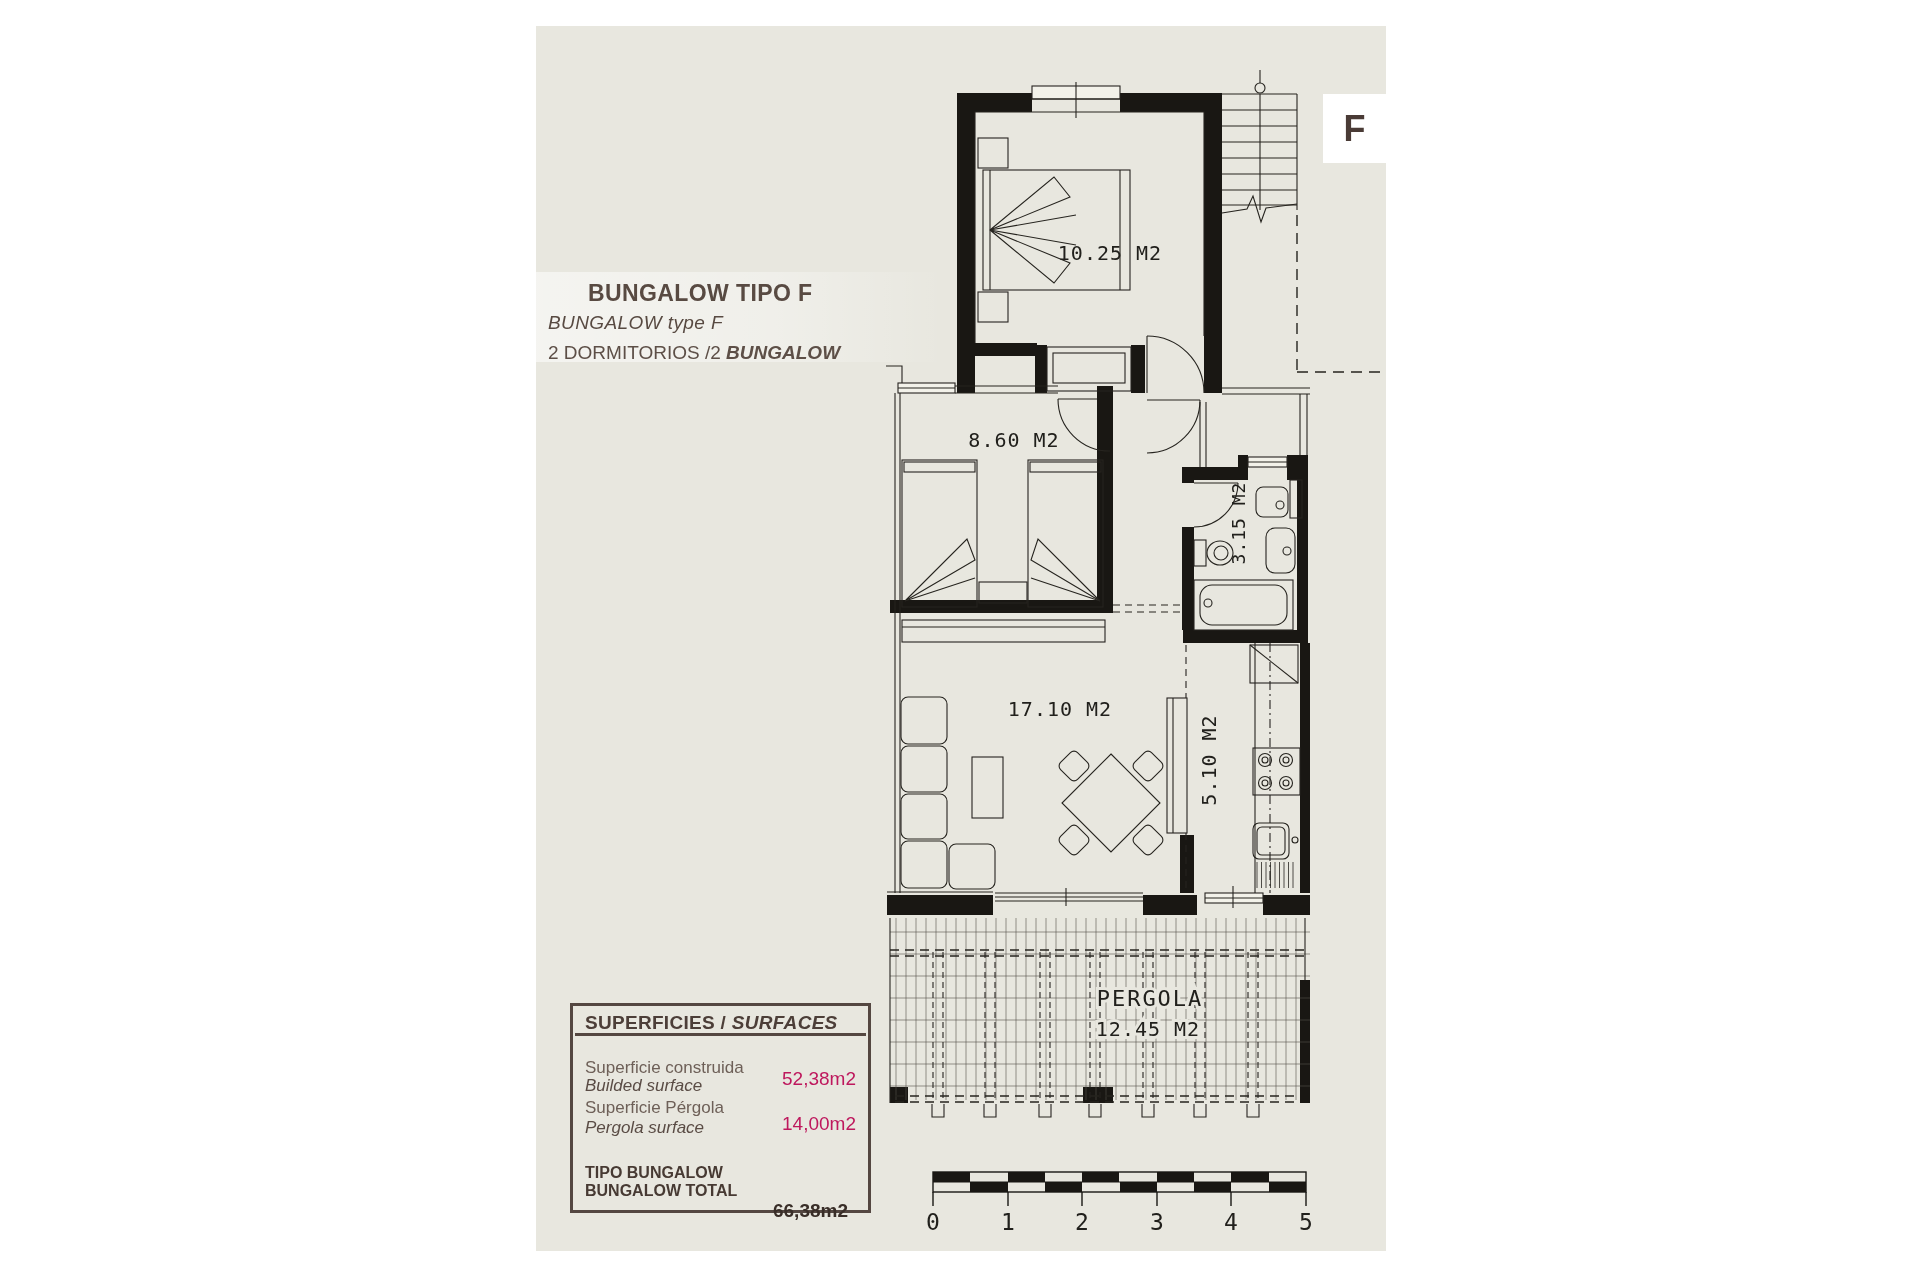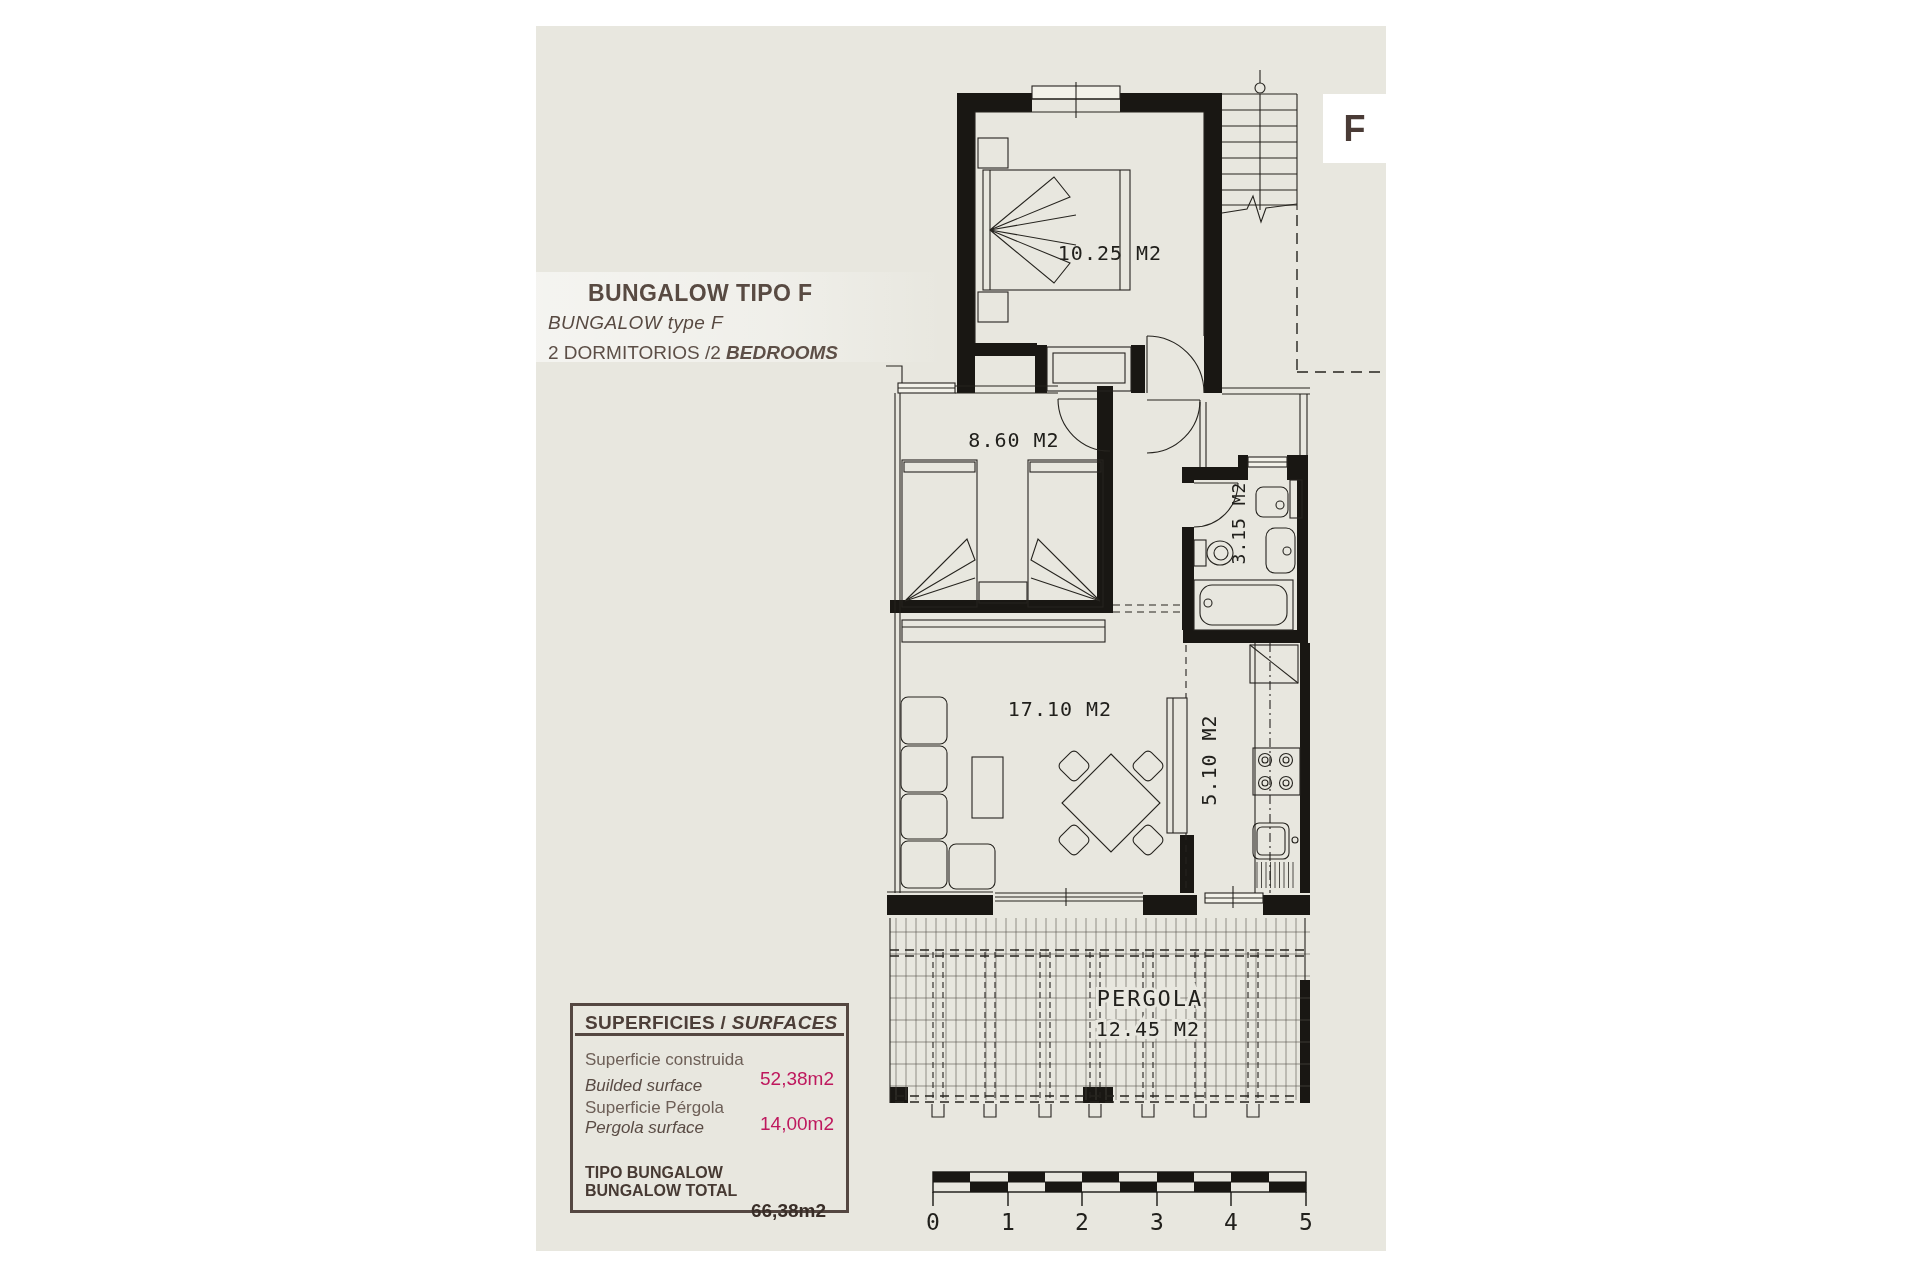--- a/index.html
+++ b/index.html
@@ -9,41 +9,41 @@
     background:linear-gradient(to right, rgba(255,255,255,.55) 0%, rgba(255,255,255,.35) 55%, rgba(255,255,255,0) 95%);}
   .title-block{position:absolute;left:12px;top:252px;color:#584a42;}
   .title-block .l1{font-size:23px;font-weight:bold;letter-spacing:.4px;line-height:30px;margin-left:40px;}
   .title-block .l2{font-size:19px;font-weight:normal;font-style:italic;letter-spacing:.4px;line-height:30px;}
   .title-block .l3{font-size:19px;color:#5d4f47;line-height:30px;}
   .title-block .l3 b{font-style:italic;}
   .f-box{position:absolute;left:787px;top:68px;width:63px;height:69px;background:#ffffff;
     display:flex;align-items:center;justify-content:center;}
   .f-box span{font-size:36px;font-weight:bold;color:#4a3b36;}
   .plan-svg{position:absolute;left:0;top:0;}
-  .surfaces{position:absolute;left:34px;top:977px;width:279px;height:210px;border:3px solid #544741;box-sizing:border-box;}
+  .surfaces{position:absolute;left:34px;top:977px;width:301px;height:210px;border:3px solid #544741;box-sizing:border-box;}
   .surfaces .hdr{position:absolute;left:12px;top:6px;font-size:19px;font-weight:bold;color:#4c3e38;letter-spacing:.3px;}
   .surfaces .hdr i{font-style:italic;}
   .surfaces .rule{position:absolute;left:2px;right:2px;top:27px;height:3px;background:#544741;}
   .surfaces .lbl-es{position:absolute;left:12px;font-size:17px;color:#6e6058;}
   .surfaces .lbl-en{position:absolute;left:12px;font-size:17px;font-style:italic;color:#5a4c45;}
   .surfaces .val{position:absolute;right:12px;font-size:19px;color:#be185d;}
   .surfaces .tot{position:absolute;left:12px;font-size:16px;font-weight:bold;color:#473a33;}
   .surfaces .val-tot{position:absolute;right:20px;font-size:19px;font-weight:bold;color:#392e28;margin-top:20px;}
 </style>
 </head>
 <body>
 
 <div class="sheet">
 
   <div class="title-band"></div>
 
   <div class="title-block">
     <div class="l1">BUNGALOW TIPO F</div>
     <div class="l2">BUNGALOW type F</div>
-    <div class="l3"><span>2 DORMITORIOS /2 </span><b>BEDROOMS</b></div>
+    <div class="l3"><span>2 DORMITORIOS /2 </span><b>BUNGALOW</b></div>
   </div>
 
   <div class="f-box">
     <span>F</span>
   </div>
 
   <svg id="plan-svg" class="plan-svg" width="850" height="1225" viewBox="536 26 850 1225" xmlns="http://www.w3.org/2000/svg">
 
     <g fill="#191713" stroke="none">
       <rect x="957" y="93" width="75" height="19"></rect>
@@ -400,21 +400,21 @@
       <text x="1216" y="760" font-size="20" text-anchor="middle" letter-spacing="1" transform="rotate(-90 1216 760)">5.10 M2</text>
       <text x="1150" y="1006" font-size="22" text-anchor="middle" letter-spacing="2" paint-order="stroke" stroke="#e8e7df" stroke-width="6">PERGOLA</text>
       <text x="1148" y="1036" font-size="20" text-anchor="middle" letter-spacing="1" paint-order="stroke" stroke="#e8e7df" stroke-width="6">12.45 M2</text>
     </g>
   </svg>
 
   <div class="surfaces">
     <div class="hdr"><span>SUPERFICIES / </span><i>SURFACES</i></div>
     <div class="rule"></div>
 
-    <div class="lbl-es" style="top:44px">Superficie construida</div>
+    <div class="lbl-es" style="top:52px">Superficie construida</div>
     <div class="lbl-en" style="top:70px">Builded surface</div>
     <div class="val" style="top:62px">52,38m2</div>
 
     <div class="lbl-es" style="top:92px">Superficie Pérgola</div>
     <div class="lbl-en" style="top:112px">Pergola surface</div>
     <div class="val" style="top:107px">14,00m2</div>
 
     <div class="tot" style="top:158px">TIPO BUNGALOW</div>
     <div class="tot" style="top:176px">BUNGALOW TOTAL</div>
     <div class="val-tot" style="top:174px">66,38m2</div>

